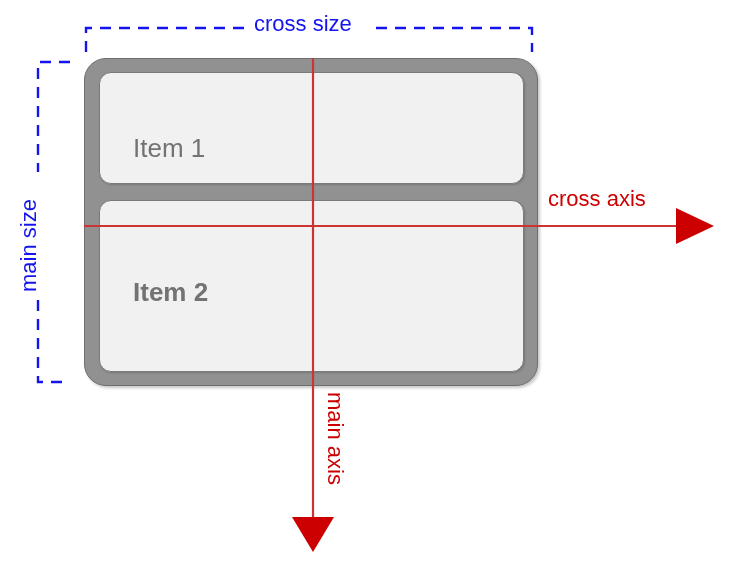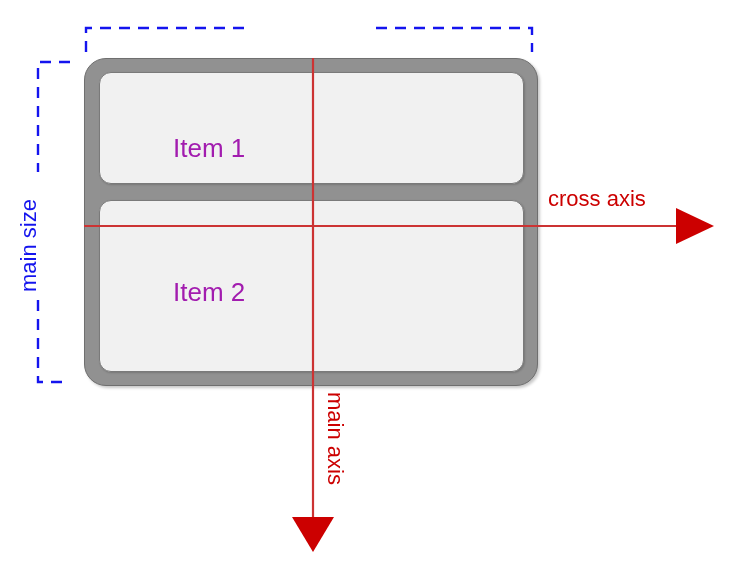--- a/index.html
+++ b/index.html
@@ -49,28 +49,27 @@
     border-radius: 12px;
     position: relative;
     box-shadow: 1px 1px 2px rgba(0,0,0,0.18);
   }
   .flex-item.item-1 { height: 112px; }
   .flex-item.item-2 { height: 172px; }
 
   .item-label {
     position: absolute;
     left: 33px;
-    color: #a21caf;
+    color: #737373;
     font-size: 26px;
     line-height: 1;
     white-space: nowrap;
-    margin-left: 40px;
   }
   .item-1 .item-label { top: 62px; }
-  .item-2 .item-label { top: 78px; }
+  .item-2 .item-label { top: 78px; font-weight: bold; }
 
   
   .axis-label {
     position: absolute;
     color: #cc0000;
     font-size: 22px;
     line-height: 1;
     white-space: nowrap;
   }
   .axis-label.cross {
@@ -137,20 +136,21 @@
       <line x1="84" y1="226" x2="683" y2="226" stroke="#cc3333" stroke-width="2.2"></line>
       <polygon points="676,208 714,226 676,244" fill="#cc0000"></polygon>
     </g>
 
     <g>
       <line x1="313" y1="58" x2="313" y2="520" stroke="#cc3333" stroke-width="2.2"></line>
       <polygon points="292,517 334,517 313,552" fill="#cc0000"></polygon>
     </g>
   </svg>
 
+  <span class="size-label cross-size">cross size</span>
 
   <span class="size-label main-size">main size</span>
 
   <span class="axis-label cross">cross axis</span>
 
   <span class="axis-label main">main axis</span>
 
 </div>
 
 </body></html>

